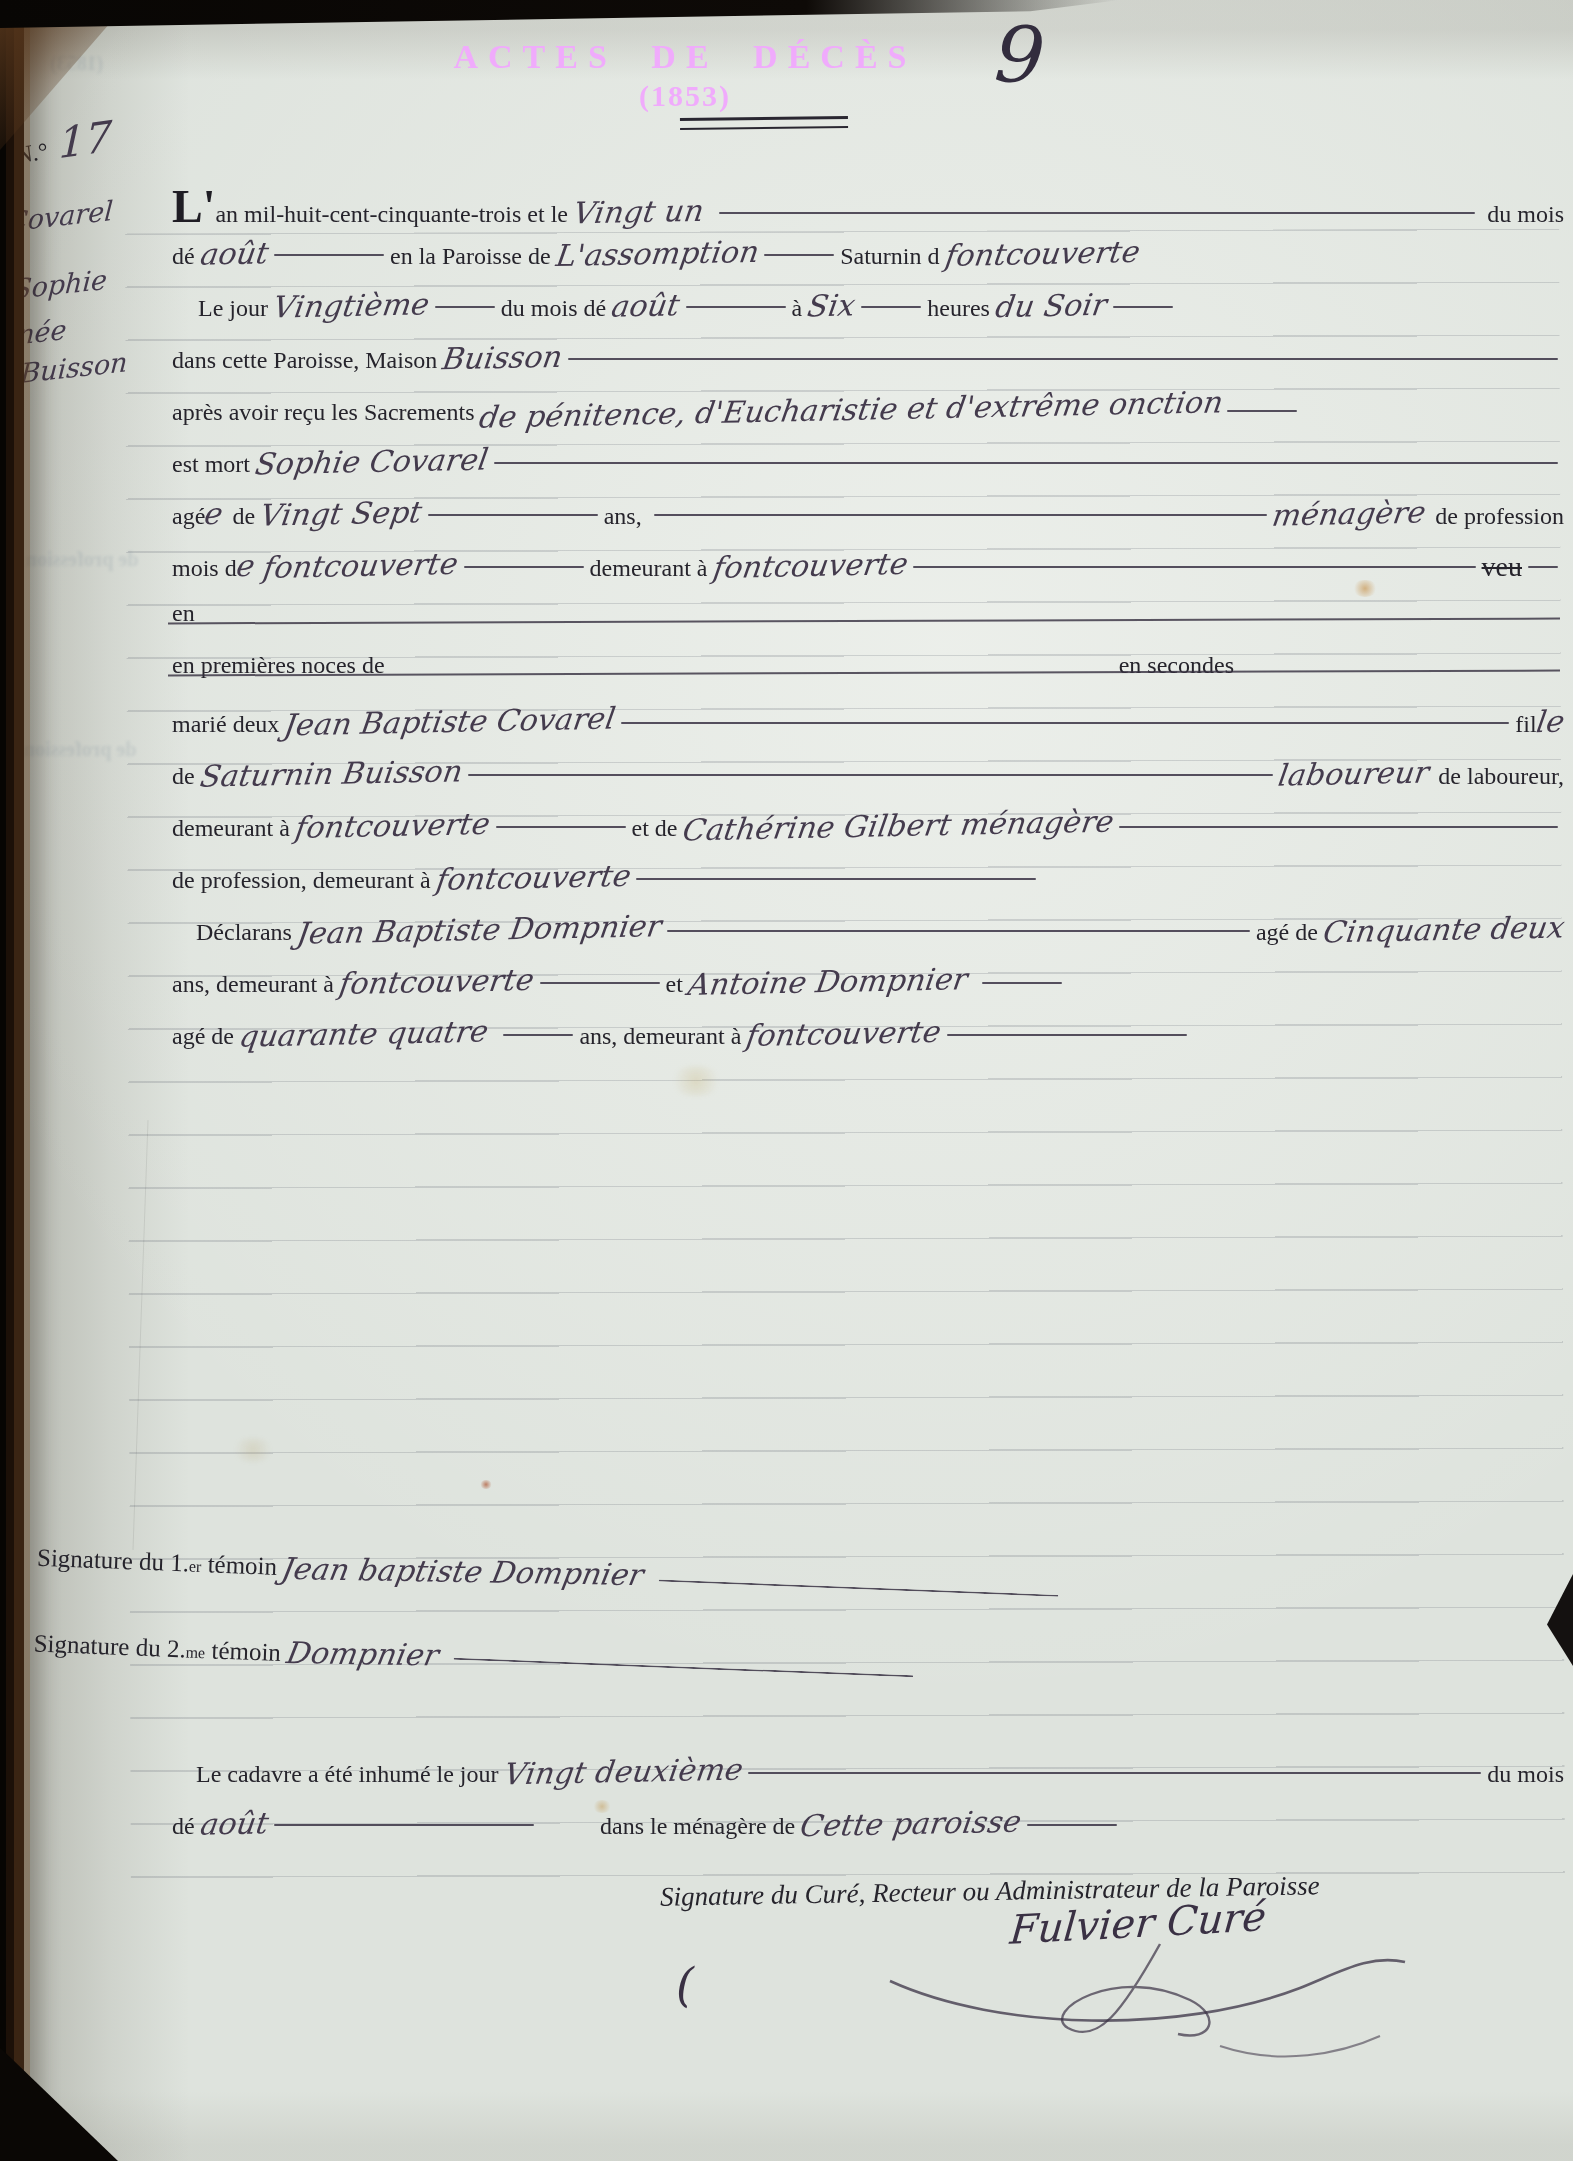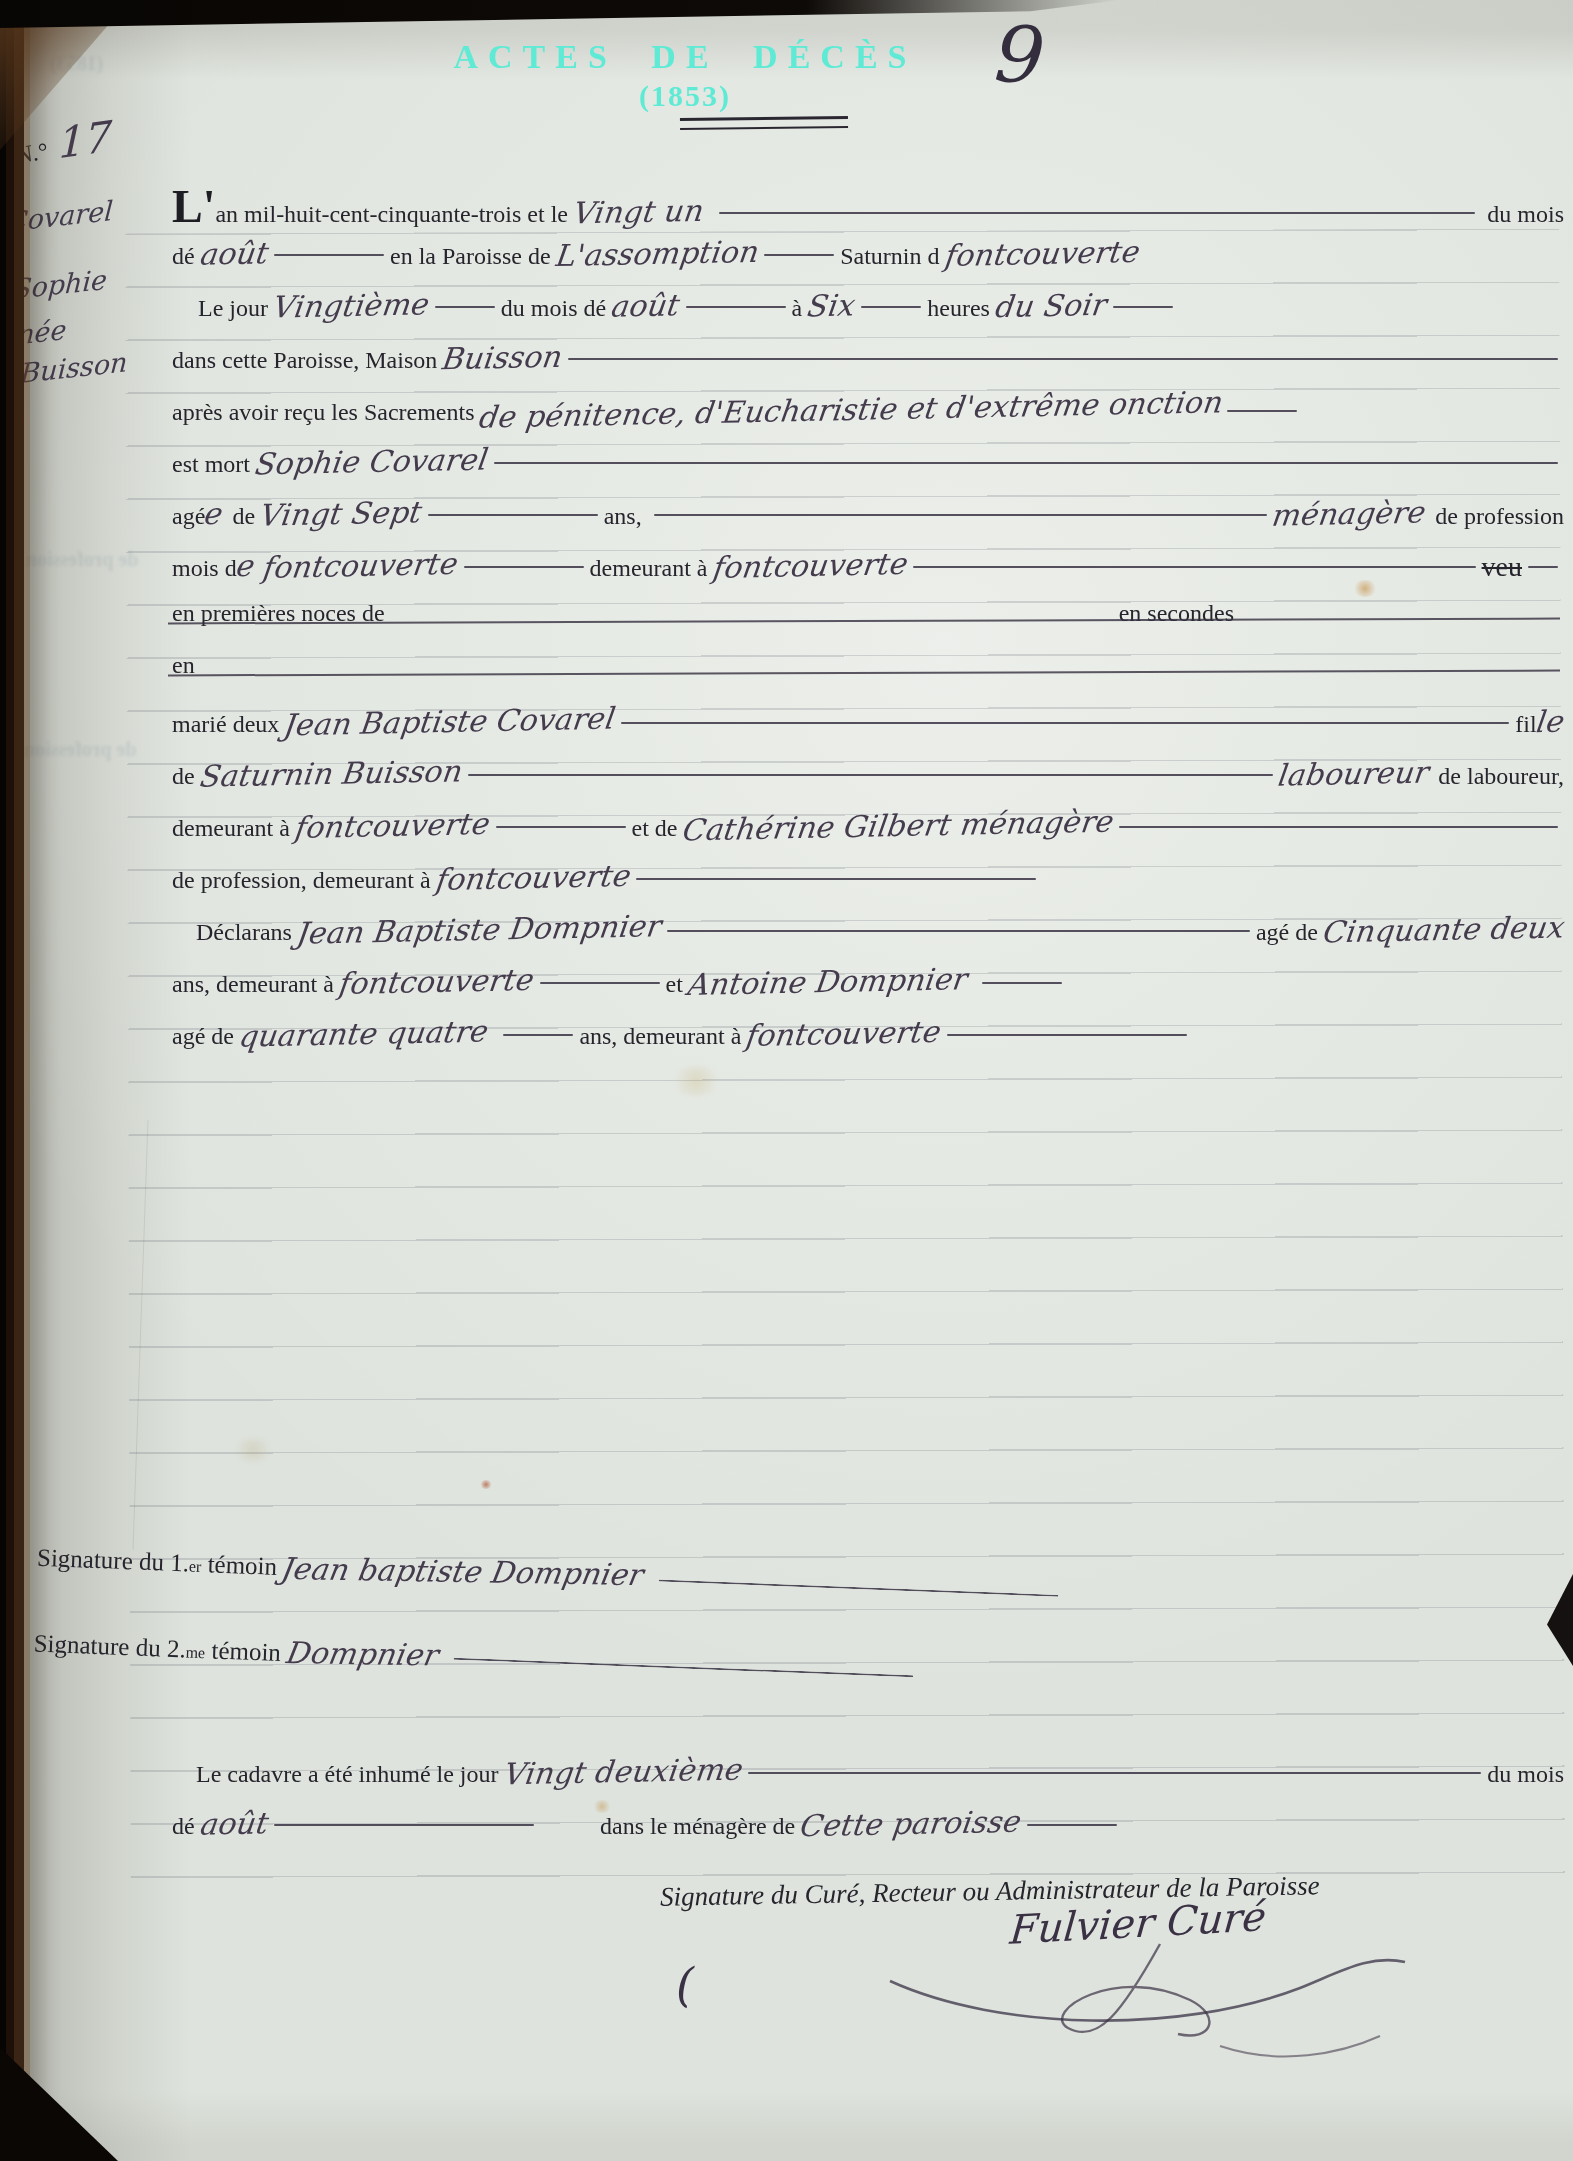--- a/index.html
+++ b/index.html
@@ -30,21 +30,21 @@
   .u{font-size:16px;vertical-align:super;color:#26242c}
   .r,.g{height:0;border-bottom:2.2px solid rgba(58,50,68,.85);transform:translateY(-8px);margin:0 6px;border-radius:2px}
   .g{flex:1 1 40px}
   .gs{flex:1 1 10px}
   .line{display:flex;align-items:baseline;height:52px;position:relative}
   .line.struck::after{
     content:"";position:absolute;left:-4px;right:4px;top:20px;
     border-top:2.4px solid rgba(52,46,62,.8);transform:rotate(-.2deg);
   }
   #header{position:absolute;left:400px;top:38px;width:570px;text-align:center;
-    font-weight:bold;font-size:34px;letter-spacing:10px;word-spacing:16px;color:#5eead4}
+    font-weight:bold;font-size:34px;letter-spacing:10px;word-spacing:16px;color:#f0abfc}
   #header .year{letter-spacing:2px;font-size:30px}
   #hr2{position:absolute;left:680px;top:117px;width:168px;height:7px;
     border-top:3px solid #2a2731;border-bottom:2px solid #2a2731;transform:rotate(-.6deg)}
   #pageno{position:absolute;left:995px;top:10px;font-family:"DejaVu Serif",serif;font-style:italic;
     font-size:78px;color:#332d3e;transform:rotate(4deg)}
   #act-no{position:absolute;left:14px;top:118px;transform:rotate(-7deg);display:flex;align-items:baseline;gap:12px}
   #act-no .p{font-size:24px}
   #act-no .h{font-size:42px}
   #margin-names{position:absolute;left:14px;top:198px;width:160px;transform:rotate(-5deg)}
   #margin-names .line{height:36px}
@@ -194,28 +194,28 @@
       <span class="seg h">e </span>
       <span class="seg h">fontcouverte</span>
       <div class="seg r" style="width: 120px;"></div>
       <span class="seg p">demeurant à </span>
       <span class="seg h">fontcouverte</span>
       <div class="seg g"></div>
       <span class="seg ps">veu</span>
       <div class="seg r" style="width: 30px;"></div>
     </div>
     <div class="line struck">
+      <span class="seg p">en</span>
+      <div class="seg gs"></div>
+    </div>
+    <div class="line struck">
       <span class="seg p">en premières noces de</span>
       <div class="seg gs"></div>
       <span class="seg p">en secondes</span>
       <div class="seg sp" style="width: 330px;"></div>
-    </div>
-    <div class="line struck">
-      <span class="seg p">en</span>
-      <div class="seg gs"></div>
     </div>
     <div class="line">
       <span class="seg p">marié deux </span>
       <span class="seg h">Jean Baptiste Covarel</span>
       <div class="seg g"></div>
       <span class="seg p">fil</span>
       <span class="seg h">le</span>
     </div>
     <div class="line">
       <span class="seg p">de </span>

